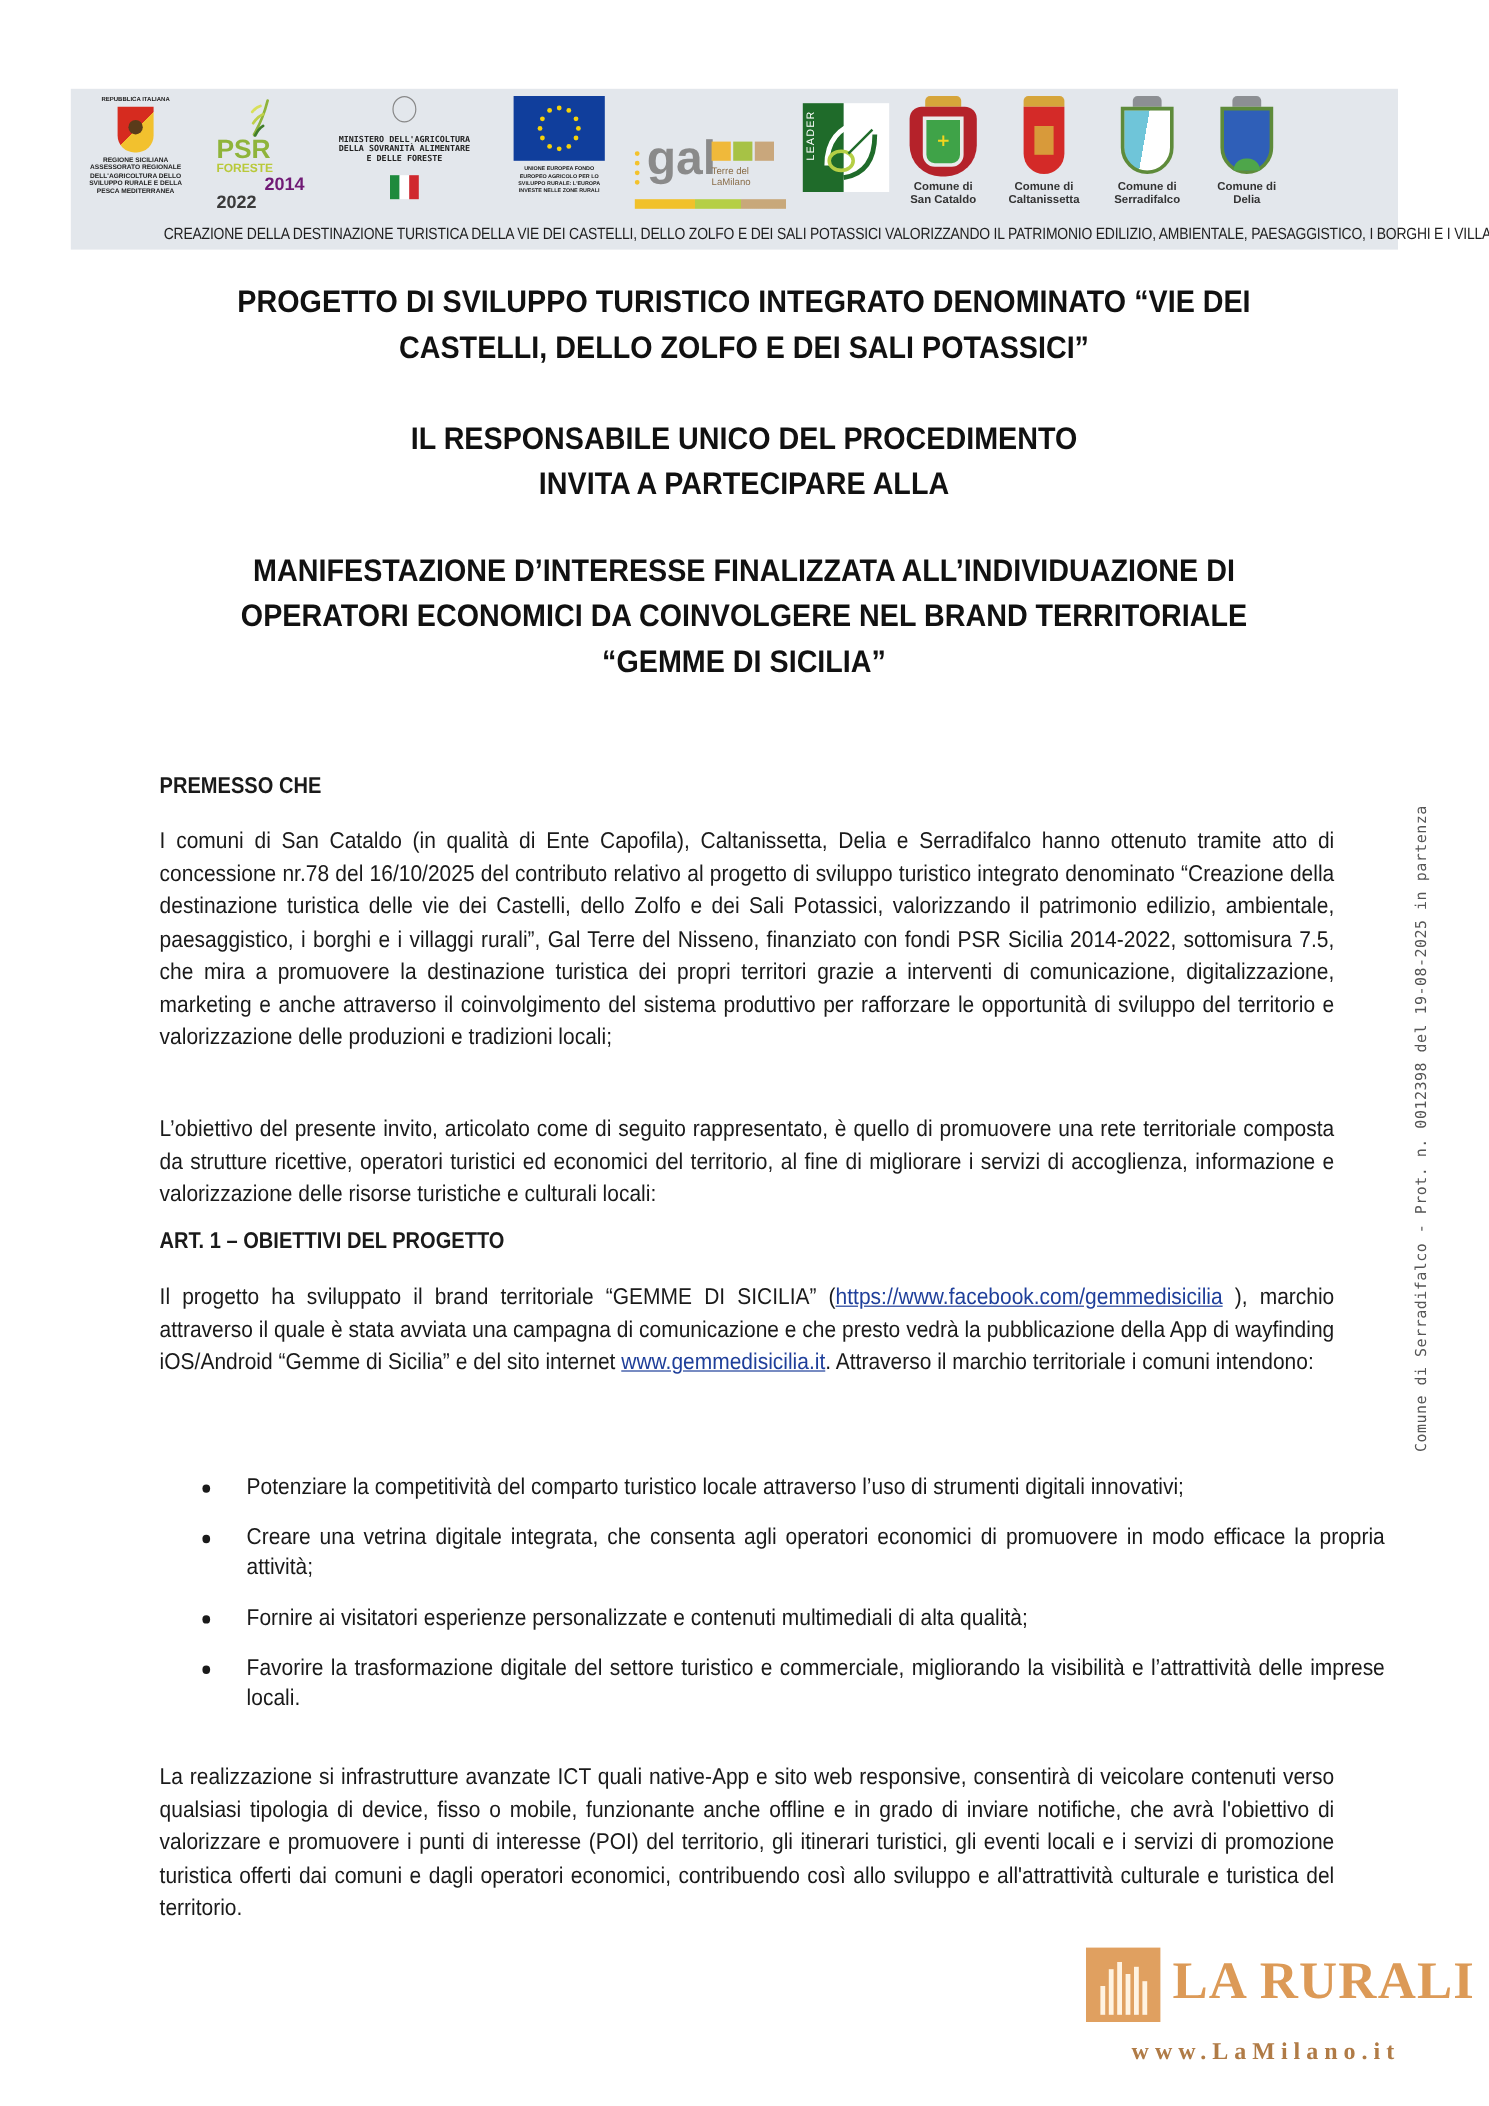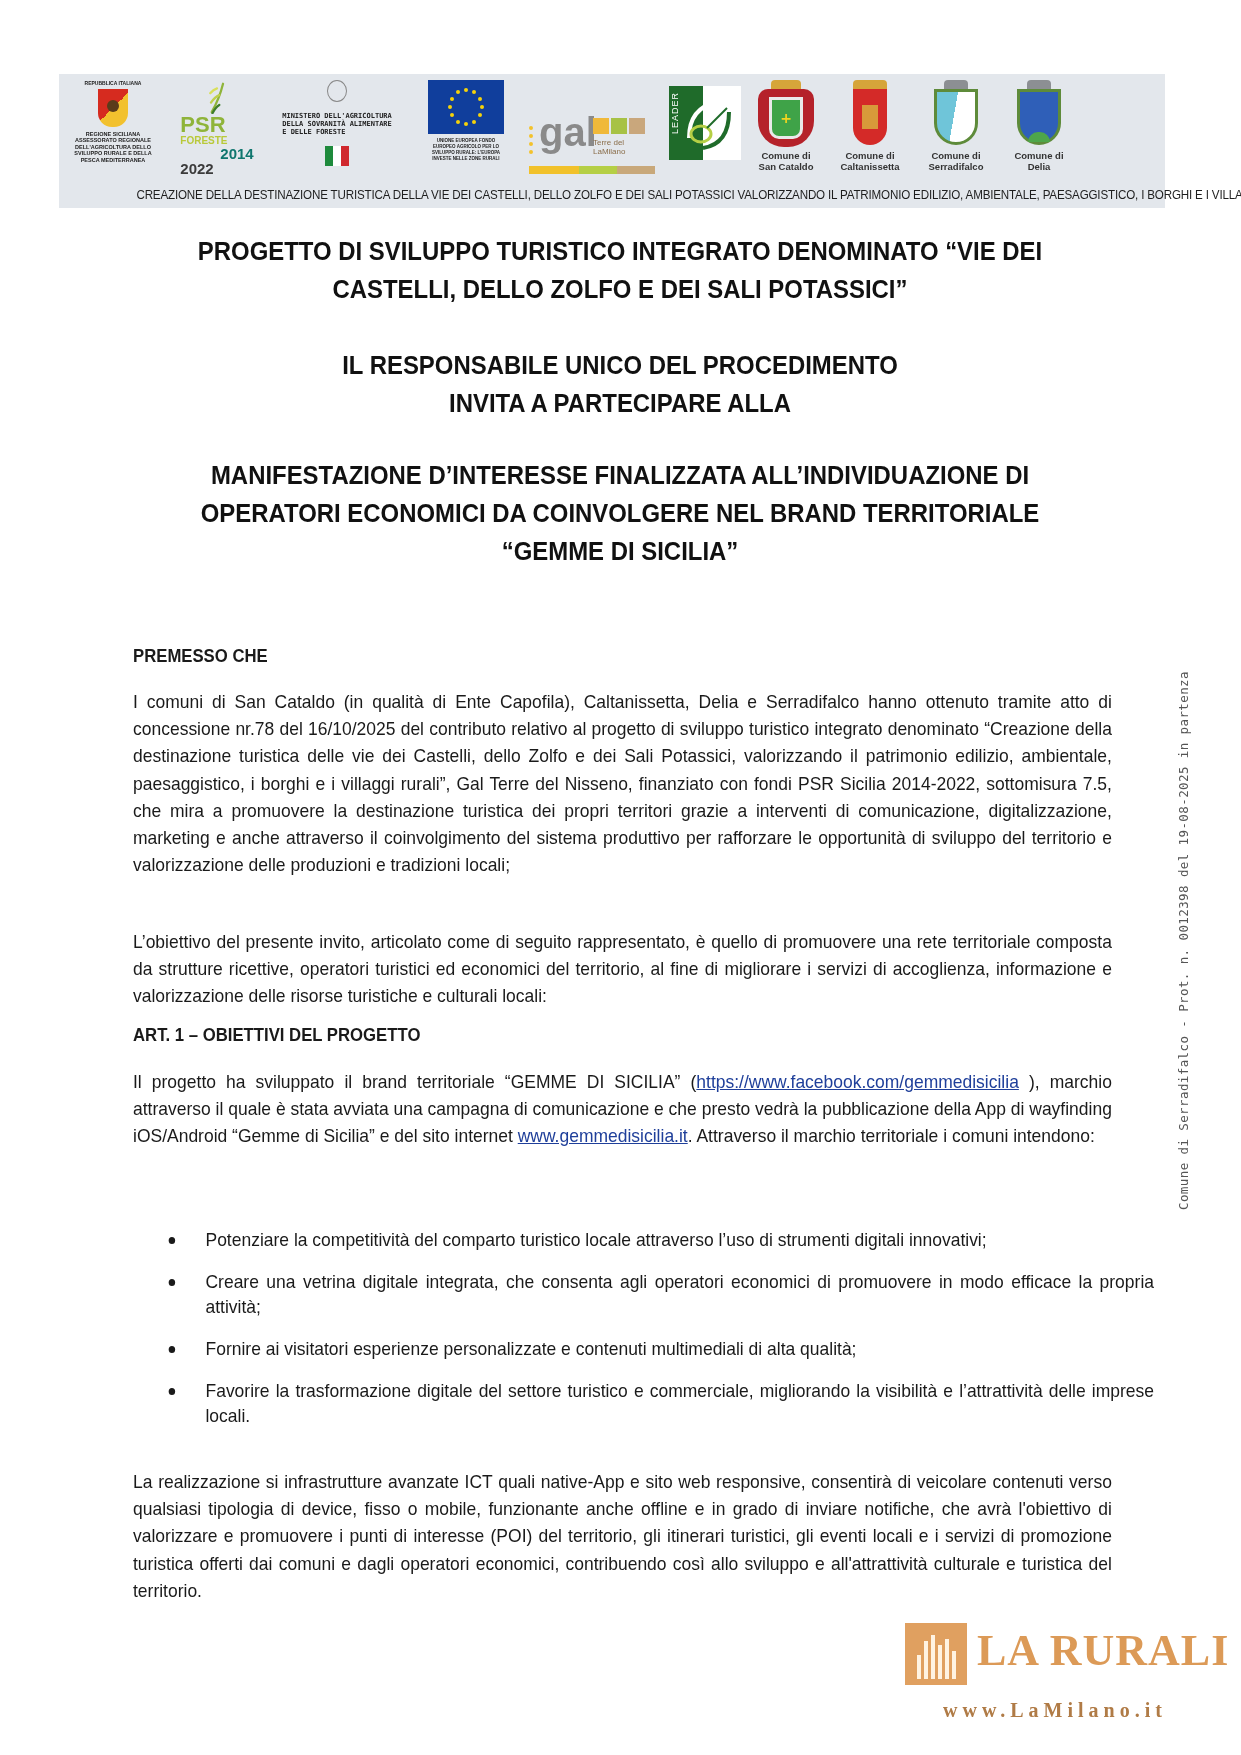--- a/index.html
+++ b/index.html
@@ -10,21 +10,21 @@
   .banner { position: absolute; left: 59px; top: 74px; width: 1106px; height: 134px;
             background: #e3e7ec; }
   .logos { position: absolute; left: 0; top: 0; width: 100%; height: 104px; }
   .logo { position: absolute; top: 6px; height: 96px; display: flex; flex-direction: column;
           align-items: center; justify-content: flex-start; }
   .tiny { font-family: "Liberation Sans", sans-serif; font-weight: bold; font-size: 5.5px;
           line-height: 6.5px; text-align: center; color: #222; text-transform: uppercase; }
   .comune-cap { font-family: Liberation Sans, sans-serif; font-weight: bold; font-size: 9.5px;
                 line-height: 11px; text-align: center; color: #333; white-space: pre-line; }
   .ministero { font-family: "DejaVu Sans Mono", monospace; font-weight: bold; font-size: 7px;
-               line-height: 8px; color: #222; white-space: pre-line; }
+               line-height: 8px; text-align: center; color: #222; white-space: pre-line; }
   .banner-caption { position: absolute; left: 0; right: 0; bottom: 6px; text-align: center;
                     font-family: "Liberation Sans", sans-serif; font-size: 13.5px; color: #1e1e1e;
                     transform: scaleX(0.86); transform-origin: center; white-space: nowrap;
                     letter-spacing: -0.2px; }
   .crown { width: 30px; height: 9px; border-radius: 4px 4px 0 0; }
   .title-block { position: absolute; left: 120px; width: 1000px; text-align: center;
                  font-family: "Liberation Sans", sans-serif; font-weight: bold; font-size: 26px;
                  line-height: 38px; color: #111; transform: scaleX(0.92); transform-origin: center; }
   .para { position: absolute; left: 133px; width: 980px; text-align: justify;
           font-family: "Liberation Sans", sans-serif; font-size: 19px; line-height: 27.2px;
@@ -71,21 +71,21 @@
     <div class="logo" style="left:112px;width:92px;flex-direction:column;align-items:center;">
       <svg width="48" height="90" viewBox="0 0 48 90">
         <path d="M10 85 Q30 50 40 10" stroke="#8fb43a" stroke-width="6" fill="none" stroke-linecap="round"></path>
         <path d="M8 60 Q18 45 30 40" stroke="#bfd04a" stroke-width="6" fill="none" stroke-linecap="round"></path>
         <path d="M6 35 Q14 25 24 22" stroke="#d9e05a" stroke-width="6" fill="none" stroke-linecap="round"></path>
         <path d="M12 88 Q20 72 30 66" stroke="#3f7d2a" stroke-width="6" fill="none" stroke-linecap="round"></path>
       </svg>
       <div style="display:flex;flex-direction:column;align-items:flex-start;font-family:'Liberation Sans',sans-serif;font-weight:bold;line-height:1;">
         <span style="color:#8fb43a;font-size:22px;">PSR</span>
         <span style="color:#b9c93a;font-size:10px;">FORESTE</span>
-        <span style="color:#0f766e;font-size:15px;margin-left:40px;">2014</span>
+        <span style="color:#701a75;font-size:15px;margin-left:40px;">2014</span>
         <span style="color:#3b3b3b;font-size:15px;">2022</span>
       </div>
     </div>
 
     <div class="logo" style="left:212px;width:132px;">
       <div style="width:18px;height:20px;border:1px solid #888;border-radius:50%;margin-bottom:10px;"></div>
       <div class="ministero">MINISTERO DELL'AGRICOLTURA
 DELLA SOVRANITÀ ALIMENTARE
 E DELLE FORESTE</div>
       <div style="display:flex;margin-top:10px;">

